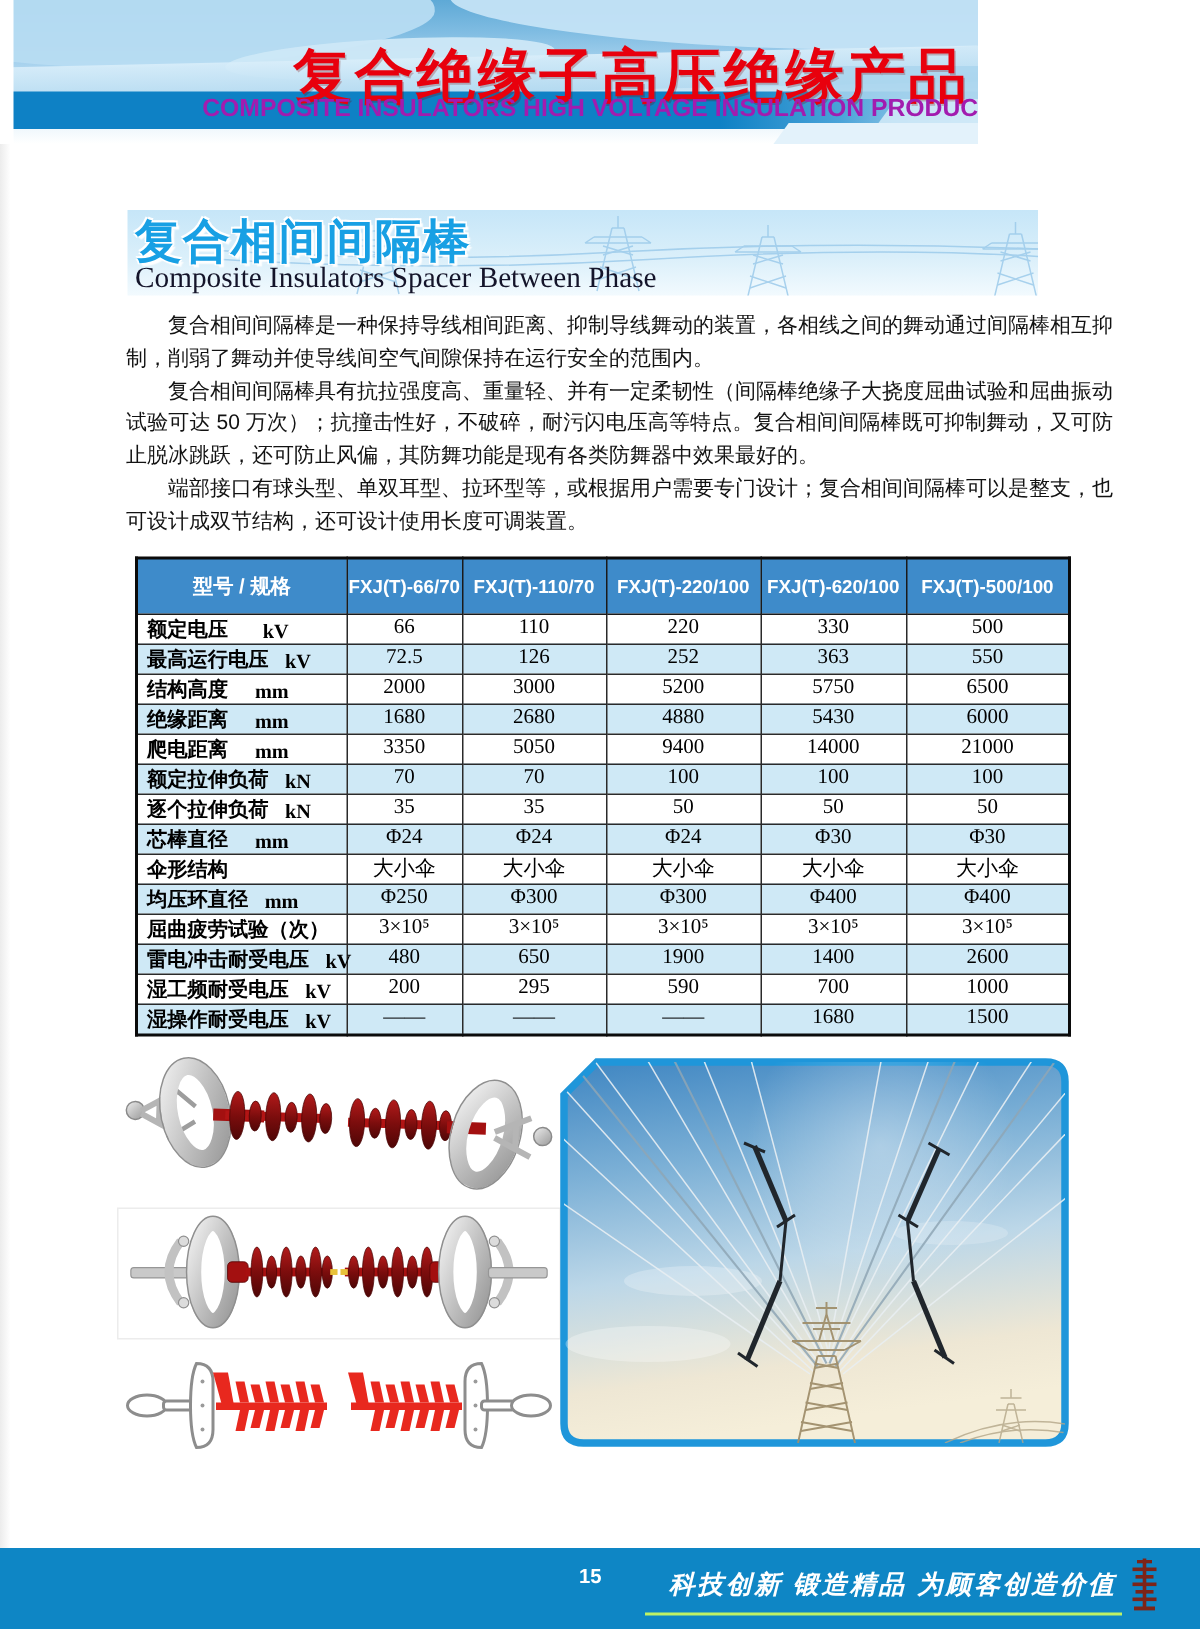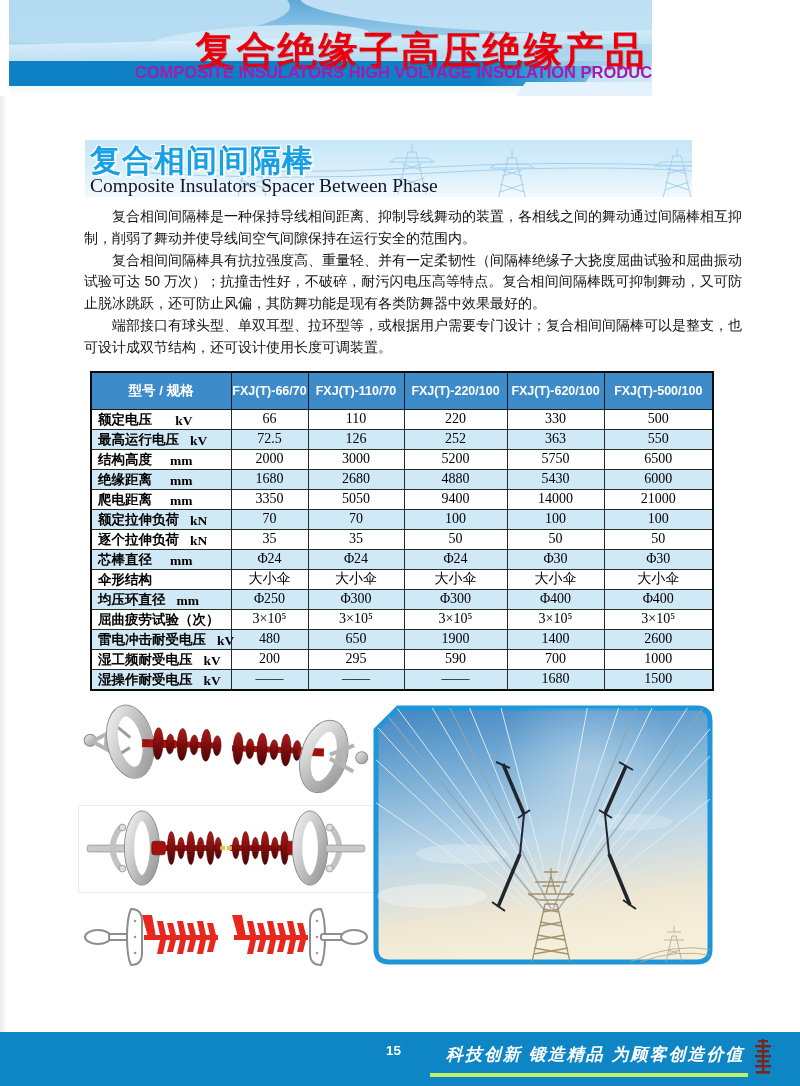--- a/index.html
+++ b/index.html
@@ -63,21 +63,21 @@
   .prod .imgbox { display:block; }
   .imgbox2 { border:1px solid #ececec; background:#fff; }
 
   
   .photo { position:absolute; left:372px; top:704px; }
 
   
   .footer { position:absolute; left:0; top:1032px; width:800px; height:68px; background:#0e86c5; }
   .pageno { position:absolute; left:386px; top:11px; color:#fff; font-size:13.5px; font-weight:bold; }
   .slogan-row { position:absolute; left:430px; top:5px; display:flex; align-items:flex-end; }
-  .slogan-text { border-bottom:4px solid #bef264; padding:0 4px 7px 16px; color:#fff; font-size:17px;
+  .slogan-text { border-bottom:2px solid #bef264; padding:0 4px 7px 16px; color:#fff; font-size:17px;
                  font-weight:bold; font-style:italic; letter-spacing:2px; white-space:nowrap; }
   .slogan-icon { margin-left:4px; margin-bottom:0px; }
 </style>
 </head>
 <body>
 
 <div class="page">
 
   <div class="banner">
     <div class="b-sky"></div>

